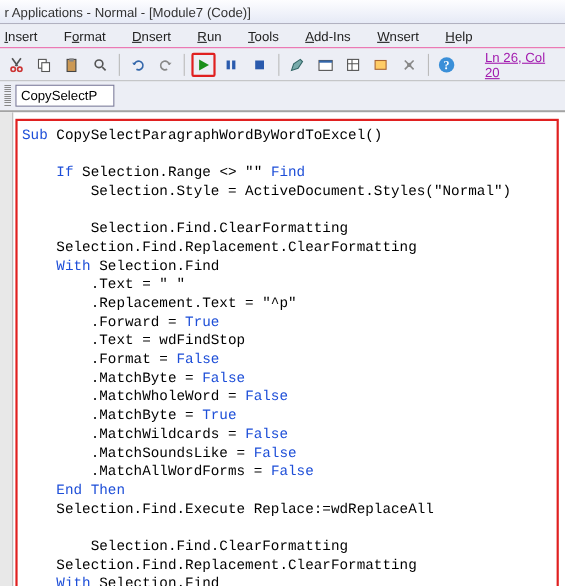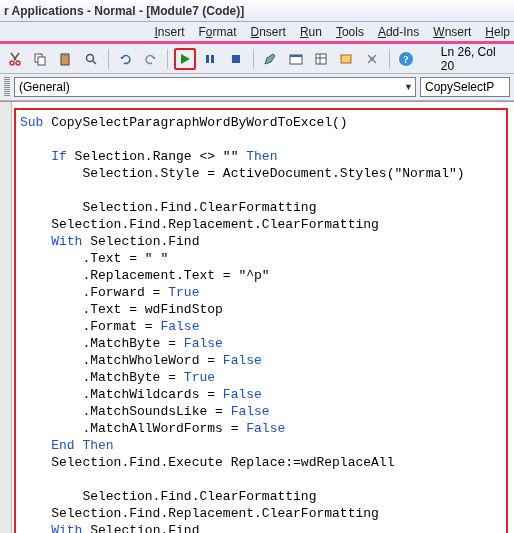--- a/index.html
+++ b/index.html
@@ -1,28 +1,28 @@
 <!DOCTYPE html>
 <html><head>
 <meta charset="utf-8">
 <style>
   * { box-sizing: border-box; margin: 0; padding: 0; }
   body { font-family: "Segoe UI", Tahoma, sans-serif; font-size: 12px; background: #f0f0f0; width: 514px; overflow: hidden; }
   
-  .title-bar { background: linear-gradient(#fdfdff,#e6eaf6); height: 22px; line-height: 22px; padding-left: 4px; color: #333; border-bottom: 1px solid #aab; white-space: nowrap; overflow: hidden; font-weight: bold; }
+  .title-bar { background: linear-gradient(#fdfdff,#e6eaf6); height: 22px; line-height: 22px; padding-left: 4px; color: #333; border-bottom: 1px solid #aab; white-space: nowrap; overflow: hidden; }
   
-  .menu-bar { background: #eceef5; height: 22px; display: flex; align-items: center; padding: 0 4px; gap: 14px; border-bottom: 3px solid #ec4899; justify-content: flex-end; }
+  .menu-bar { background: #eceef5; height: 22px; display: flex; align-items: center; padding: 0 4px; gap: 24px; border-bottom: 1px solid #ec4899; }
   .menu-item { color: #222; cursor: default; }
   .menu-item .ul { text-decoration: underline; }
   
   .toolbar { background: #eceef5; height: 30px; display:flex; align-items:center; padding: 0 4px; gap: 4px; border-bottom: 1px solid #b5b5b5; }
   .tool-btn { width: 22px; height: 22px; display:flex;align-items:center;justify-content:center;border:1px solid transparent;border-radius:2px;}
   .tool-sep { width:1px; height:20px; background:#bbb; margin:0 2px;}
   .highlight-box { border: 2px solid #e02020 !important; padding:1px; }
-  .status-pos { margin-left: 20px; color:#000000; }
+  .status-pos { margin-left: 20px; color:#a21caf;text-decoration:underline; }
   
   .dropdown-row { background:#eceef5; display:flex; padding:3px 4px; gap:4px; border-bottom:1px solid #b5b5b5; align-items:center;}
   .dd-left-strip { width:6px; height:20px; background:repeating-linear-gradient(#888 0,#888 1px,#eceef5 1px,#eceef5 2px);}
   .dropdown { flex:1; height:20px; background:#fff; border:1px solid #7a7a9a; display:flex;align-items:center;justify-content:space-between;padding:0 2px 0 4px; font-size:12px;}
   .dropdown.right { flex:0 0 90px;}
   .dd-arrow { font-size:9px; color:#333;}
   
   .code-area-wrap { background:#fff; border-top:1px solid #999; position:relative; height:455px; overflow:hidden;}
   .code-border { position:absolute; left:14px; top:6px; right:6px; bottom:6px; border:2px solid #e02020;}
   .gutter { position:absolute; left:0; top:0; width:12px; height:100%; background:#e8e8e8; border-right:1px solid #bbb;}
@@ -138,35 +138,31 @@
       <svg width="16" height="16" viewBox="0 0 16 16">
         <circle cx="8" cy="8" r="7" fill="#3a8fd8"></circle>
         <text x="8" y="12" text-anchor="middle" fill="#fff" font-size="11" font-family="Georgia" font-weight="bold">?</text>
       </svg>
     </div>
   <span class="status-pos">Ln 26, Col 20</span>
 </div>
 
 <div class="dropdown-row">
   <div class="dd-left-strip"></div>
-  <div class="dropdown">
-    <span>(General)</span>
-    <span class="dd-arrow">▼</span>
-  </div>
   <div class="dropdown right">
     <span>CopySelectP</span>
   </div>
 </div>
 
 <div class="code-area-wrap">
   <div class="gutter"></div>
   <div class="code-border"></div>
   <div class="code"><span class="kw">Sub</span><span> CopySelectParagraphWordByWordToExcel()</span>
 <span></span>
-<span class="kw">    If</span><span> Selection.Range &lt;&gt; "" </span><span class="kw">Then</span>
+<span class="kw">    If</span><span> Selection.Range &lt;&gt; "" </span><span class="kw">Find</span>
 <span>        Selection.Style = ActiveDocument.Styles("Normal")</span>
 <span></span>
 <span>        Selection.Find.ClearFormatting</span>
 <span>    Selection.Find.Replacement.ClearFormatting</span>
 <span class="kw">    With</span><span> Selection.Find</span>
 <span>        .Text = " "</span>
 <span>        .Replacement.Text = "^p"</span>
 <span>        .Forward = </span><span class="kw">True</span>
 <span>        .Text = wdFindStop</span>
 <span>        .Format = </span><span class="kw">False</span>

